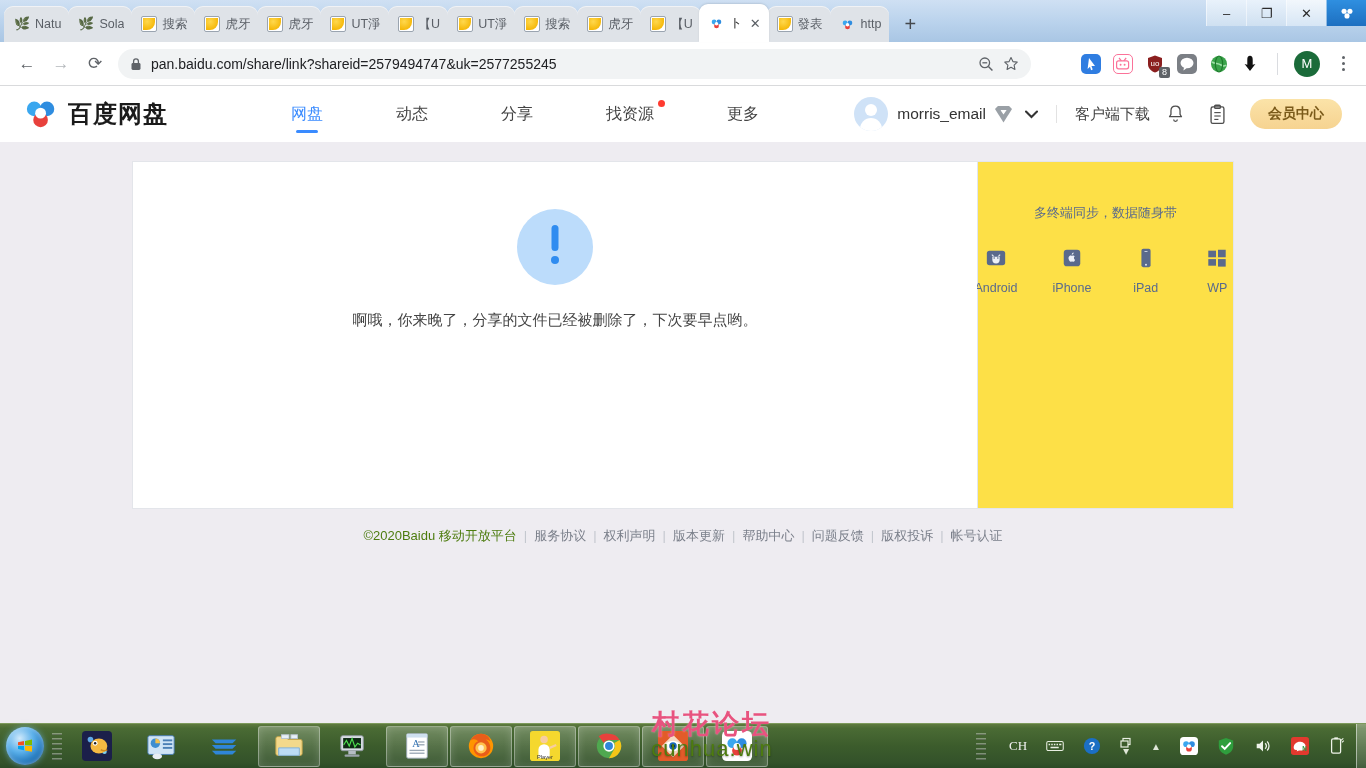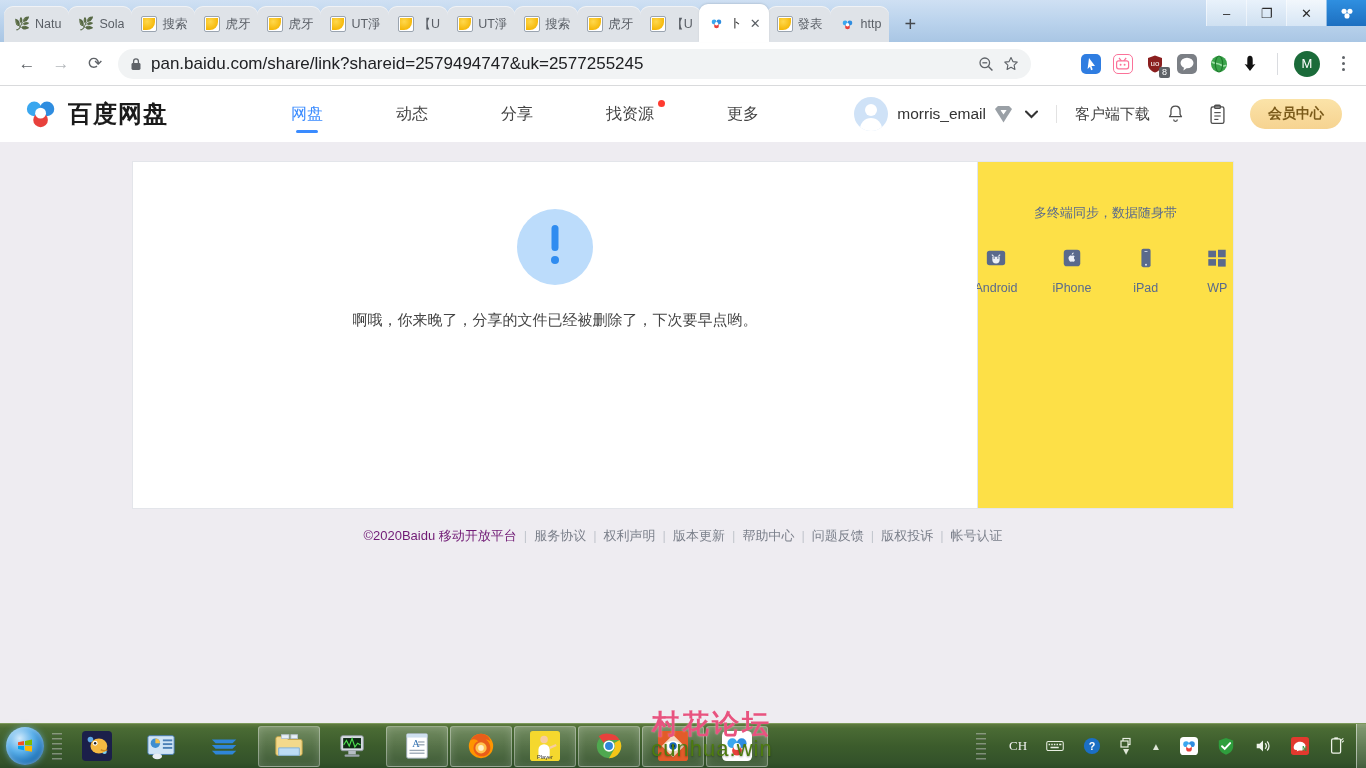--- a/index.html
+++ b/index.html
@@ -79,21 +79,21 @@
     padding: 0 10px 0 12px; border-bottom:1px solid #d9dadc;
   }
   .navbtn{ width:30px;height:30px;display:flex;align-items:center;justify-content:center;
            color:#5f6368; font-size:17px; flex:0 0 30px; }
   .navbtn.dim{ color:#b3b7bb; }
   .omnibox{
     flex:1 1 auto; height:30px; background:#f1f3f4; border-radius:15px;
     display:flex; align-items:center; padding:0 12px; gap:9px; margin: 0 6px 0 4px;
     min-width: 0;
   }
-  .omnibox .url{ font-size:17px; color:#202124; white-space:nowrap; overflow:hidden;
+  .omnibox .url{ font-size:14px; color:#202124; white-space:nowrap; overflow:hidden;
                  text-overflow:ellipsis; flex:1 1 auto; }
   .omni-right{ display:flex; align-items:center; gap:12px; padding-right:2px;padding-left:40px; }
   .ext{ width:20px; height:20px; flex:0 0 20px; position:relative; border-radius:4px; }
   .tb-sep{ width:1px; height:22px; background:#dadce0; margin:0 4px; }
   .avatar-m{
     width:26px;height:26px;border-radius:50%;background:#1b6b3a;color:#fff;
     display:flex;align-items:center;justify-content:center;font-size:13px;
   }
   .kebab{ width:22px;display:flex;flex-direction:column;align-items:center;gap:3px; }
   .kebab i{ width:3px;height:3px;border-radius:50%;background:#5f6368;display:block; }
@@ -180,21 +180,21 @@
   .side-title{ font-size:13px; color:#5a6a8c; }
   .plat-row{ display:flex; justify-content:center; gap:40px; margin-top:24px; }
   .plat{ width:36px; display:flex; flex-direction:column; align-items:center; gap:7px; }
   .plat-ico{ width:22px;height:24px; }
   .plat-name{ font-size:12.5px; color:#5a6a8c; }
 
   .footer{
     width:1102px; margin: 18px auto 0; text-align:center;
     font-size:13px; color:#7a7f8a;
   }
-  .footer span{ color:#701a75; }
+  .footer span{ color:#4d7c0f; }
   .footer .fsep{ margin: 0 7px; color:#c3c7ce; }
   .footer .flink{ color:#7a7f8a; }
 
   
   .taskbar{
     position:absolute; left:0; bottom:0; width:1366px; height:45px;
     background: linear-gradient(to bottom, #5e7a3e 0%, #4a6b34 10%, #3c5c2c 50%, #33522a 88%, #2c4a26 100%);
     display:flex; align-items:center; border-top:1px solid #7d9a5c;
   }
   .startorb{

